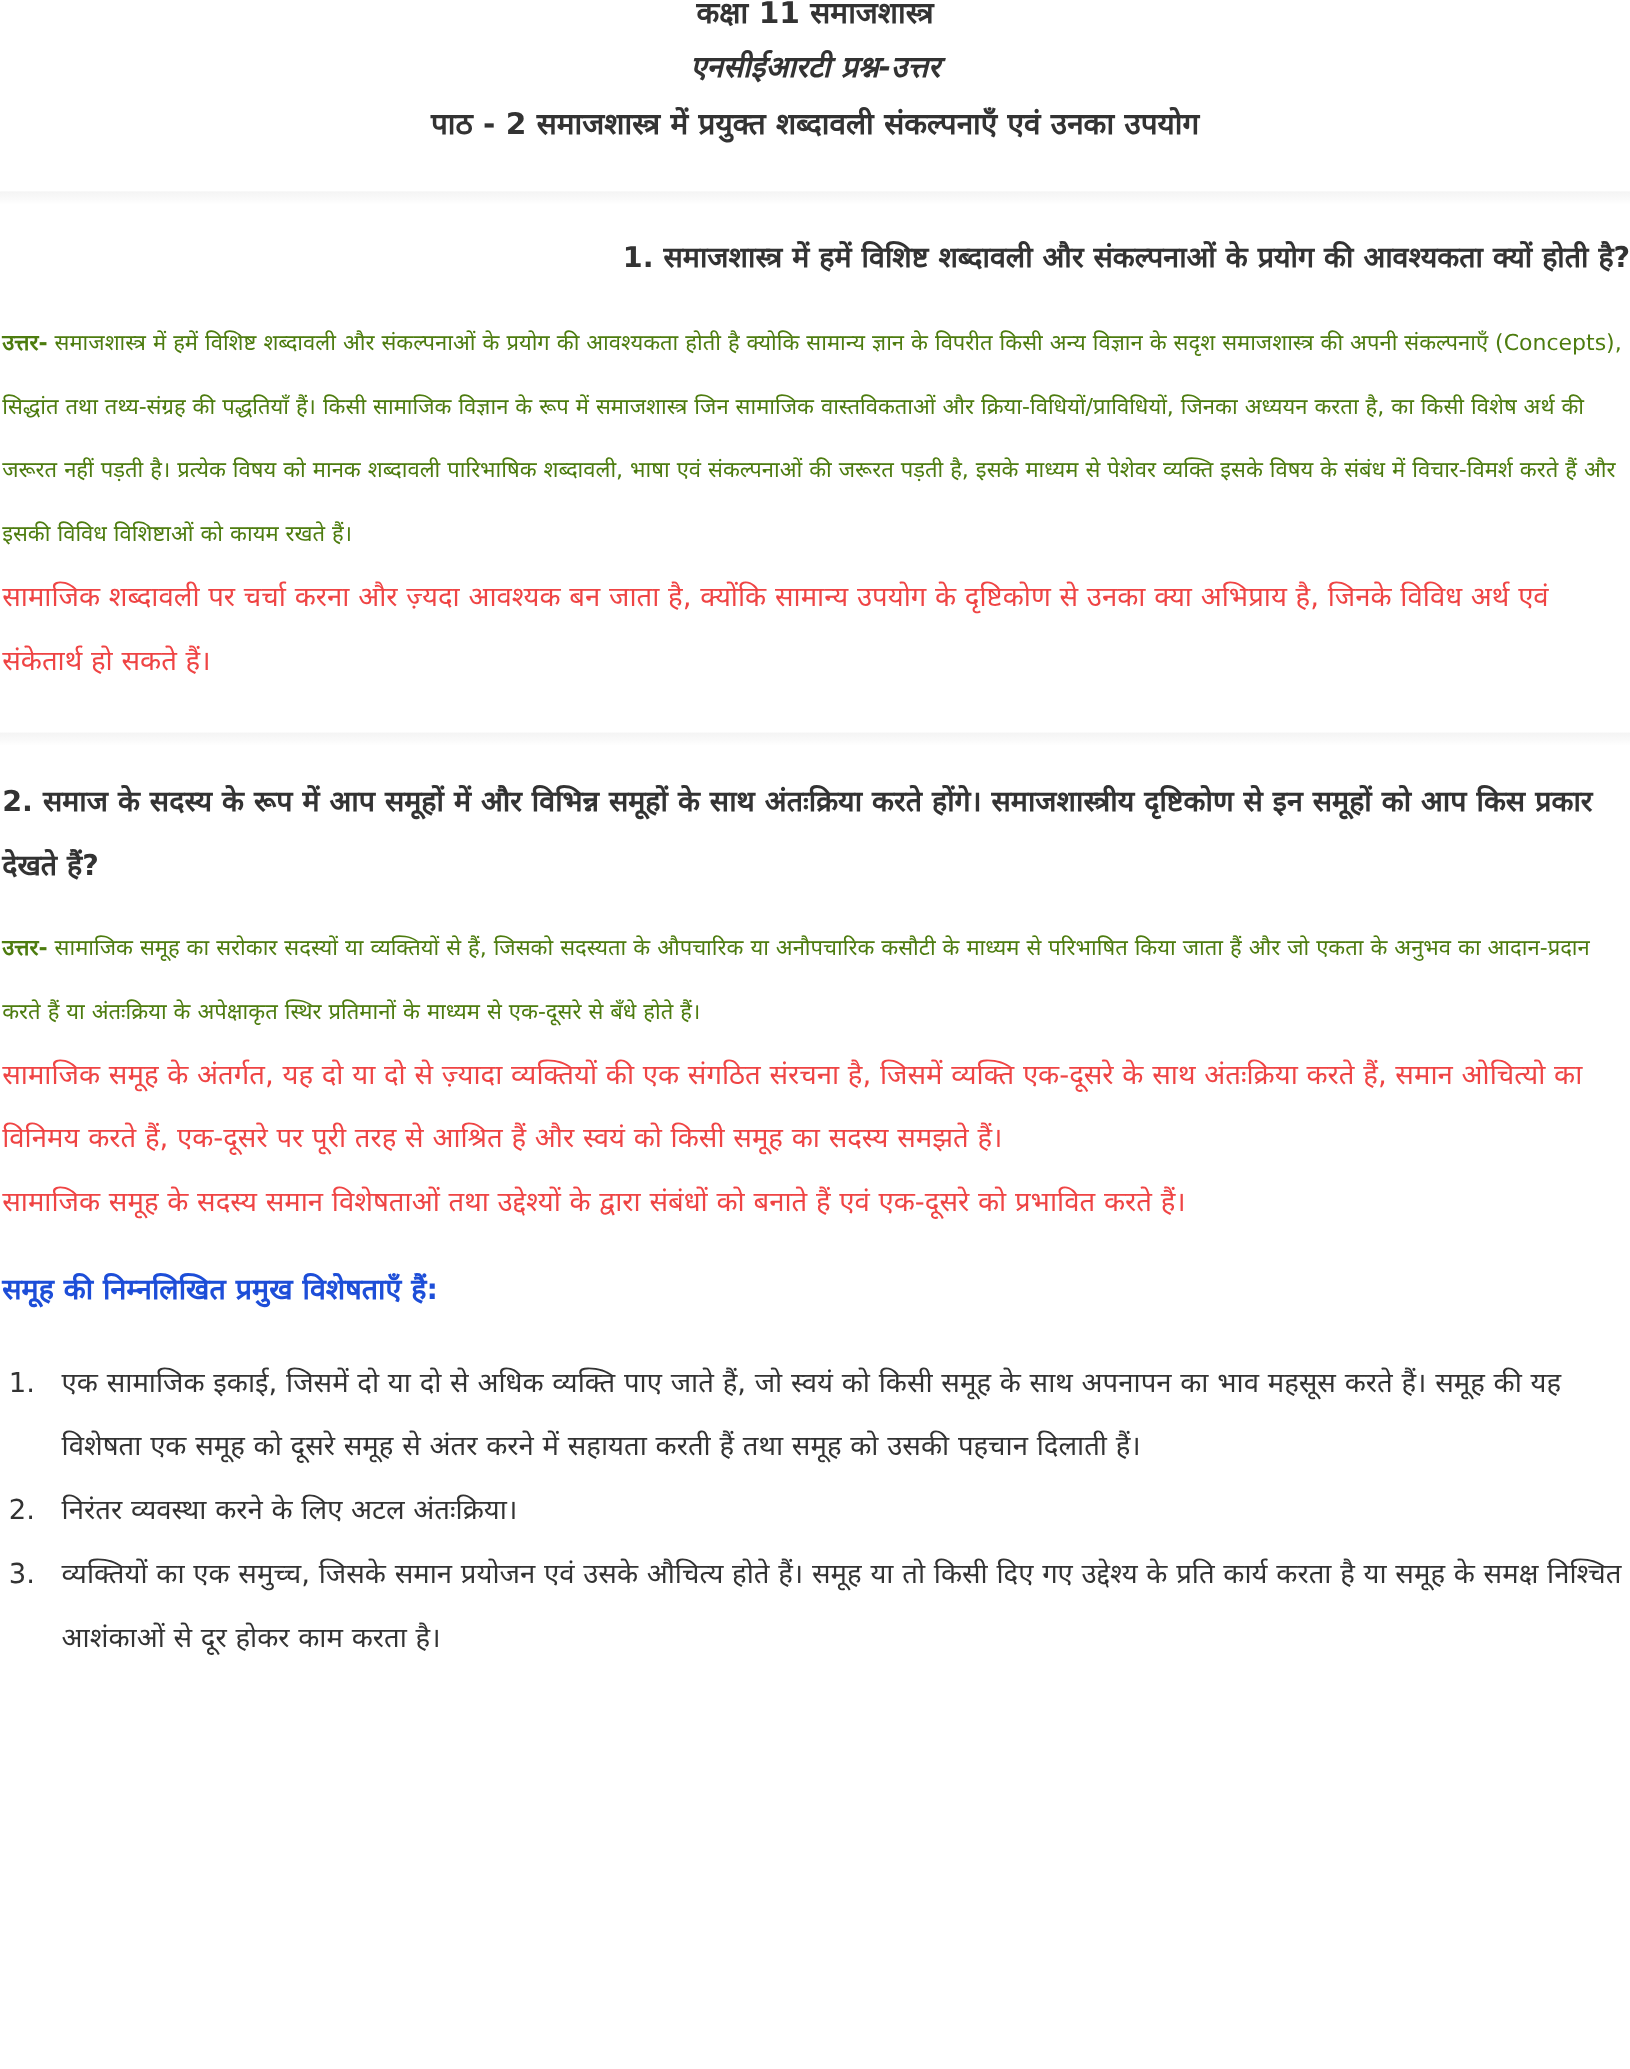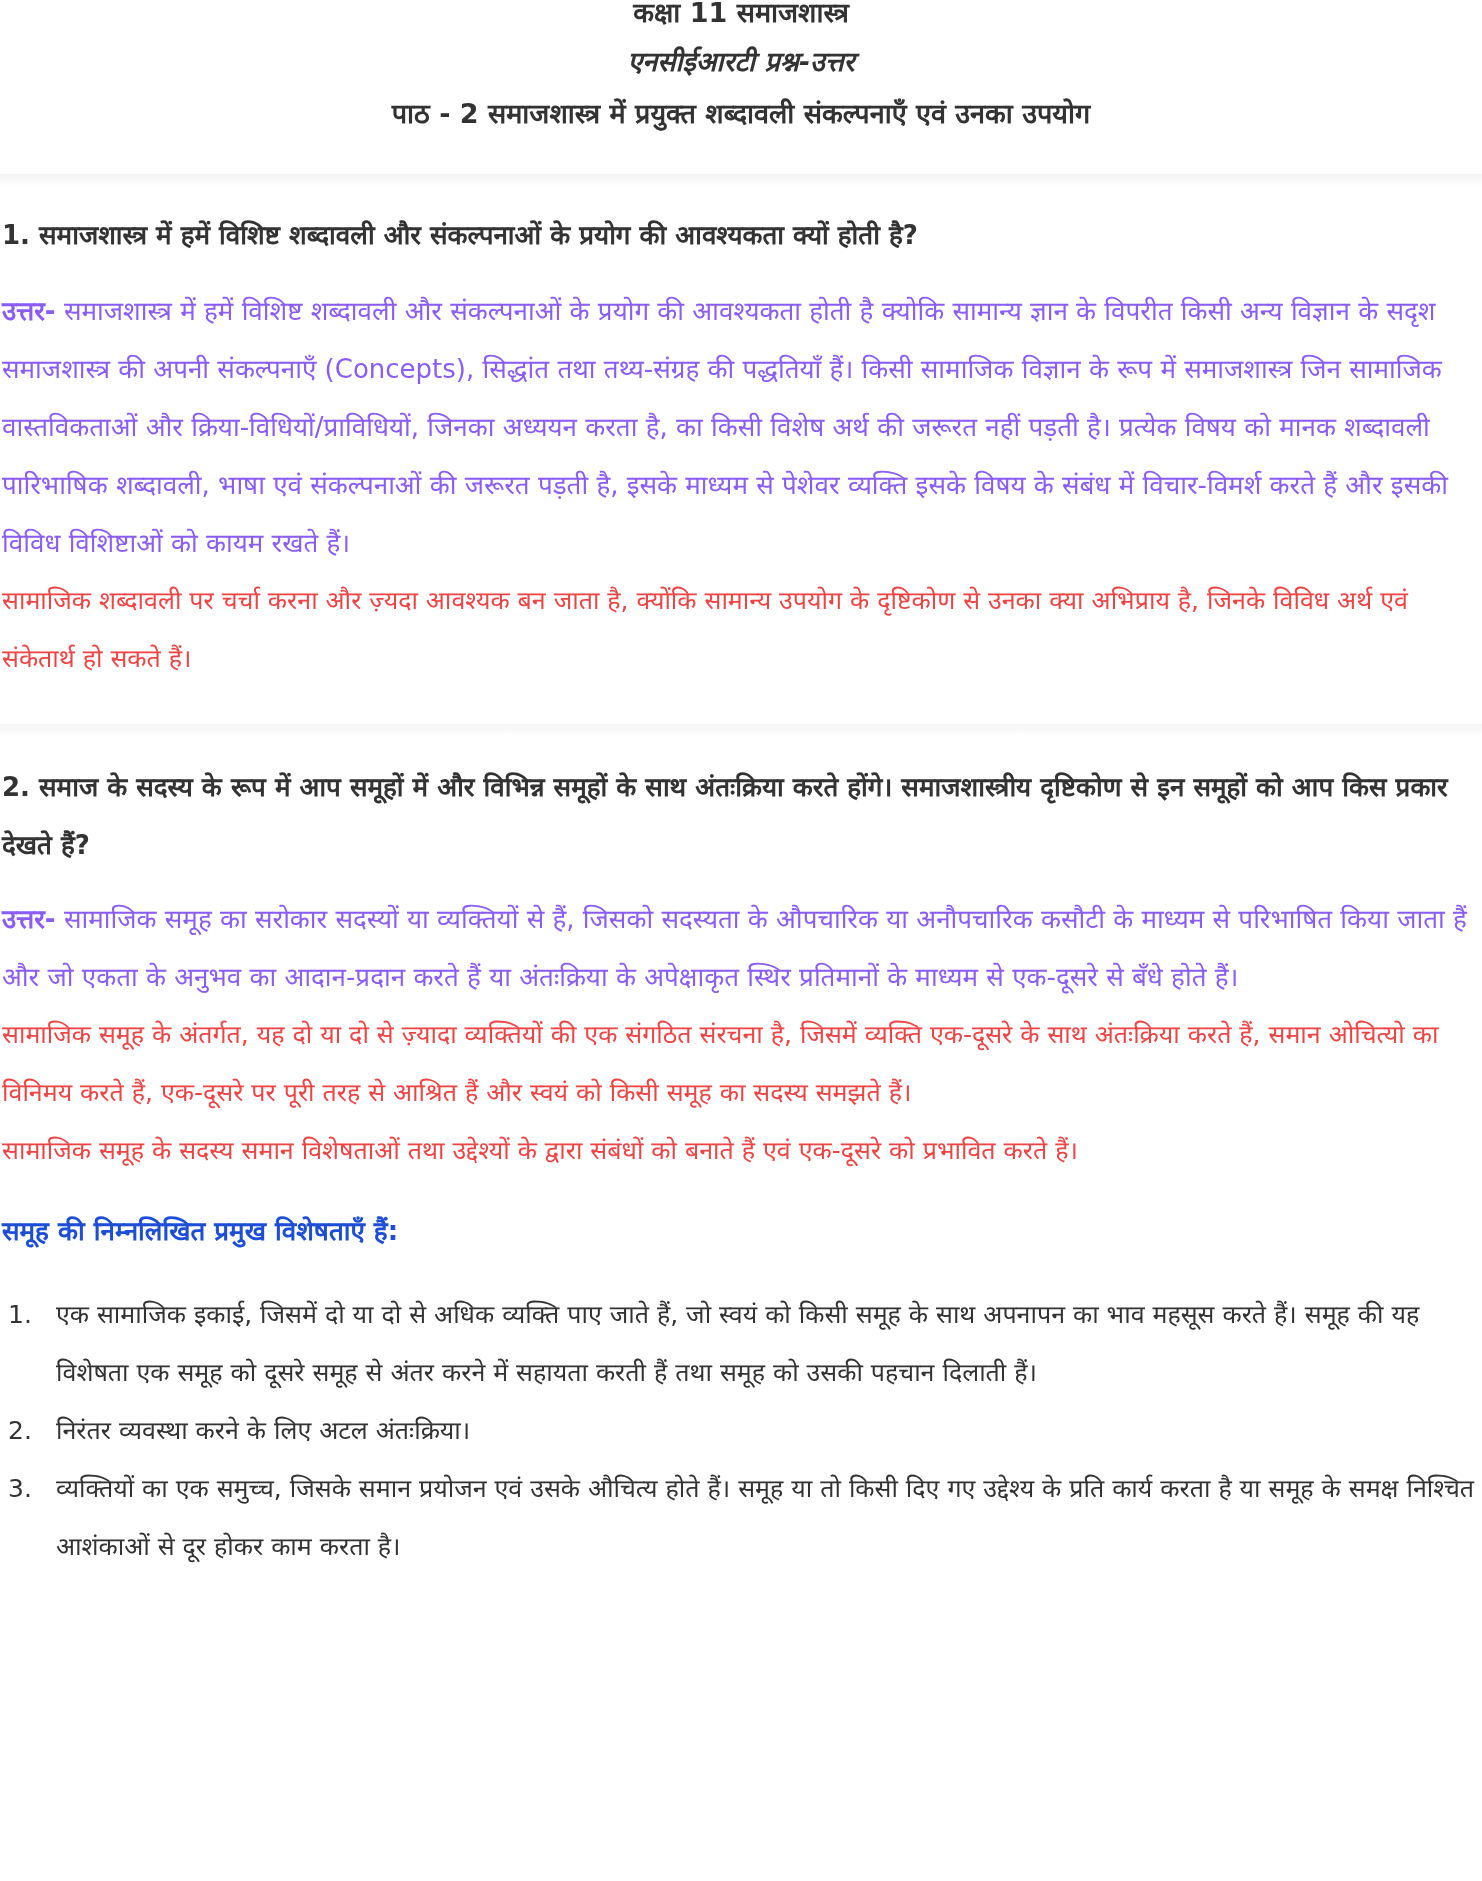--- a/index.html
+++ b/index.html
@@ -45,24 +45,24 @@
     }
     .sep1 { margin-top: 38px; }
     .question {
       font-size: 26px;
       font-weight: bold;
       color: #333333;
       line-height: 58px;
       margin: 0;
       padding: 0 0 0 2px;
     }
-    .q1 { margin-top: 20px; }
+    .q1 { margin-top: 20px; text-align: right; }
     .answer {
-      font-size: 26px;
-      color: #8b5cf6;
+      font-size: 20px;
+      color: #4d7c0f;
       line-height: 58px;
       margin: 0;
       padding: 0 0 0 2px;
     }
     .answer .lbl {
       font-weight: bold;
     }
     .para {
       font-size: 25px;
       color: #ef4444;

